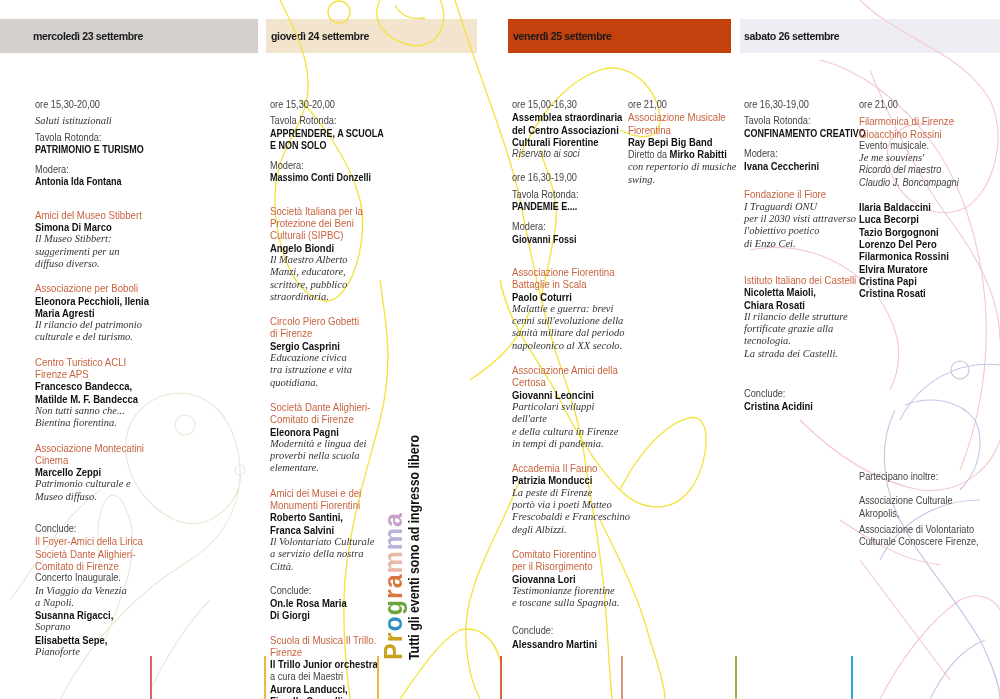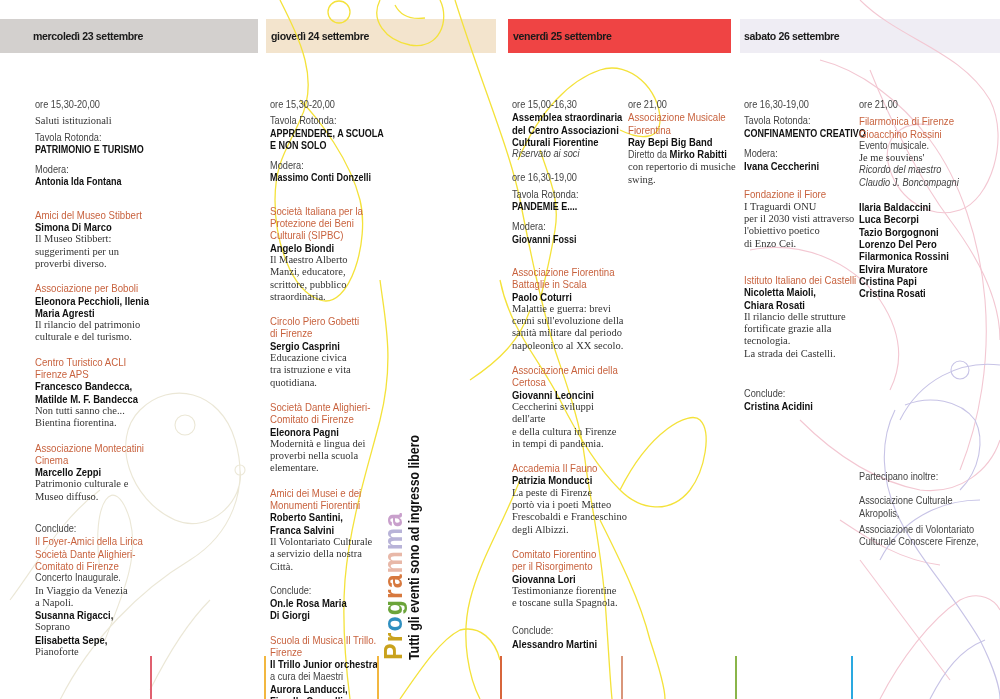--- a/index.html
+++ b/index.html
@@ -2,32 +2,32 @@
 <html><head>
 <meta charset="utf-8">
 <style>
   html, body { margin:0; padding:0; }
   body { width:1000px; height:699px; position:relative; overflow:hidden; background:#ffffff;
          font-family:"Liberation Sans", sans-serif; color:#1a1a1a; }
   .deco { position:absolute; left:0; top:0; width:1000px; height:699px; pointer-events:none; z-index:1; }
   .header { position:absolute; top:19px; height:34px; z-index:0; }
   .header span { position:absolute; left:33px; top:11px; font-size:11.5px; font-weight:bold; letter-spacing:-0.4px; color:#1a1a1a; transform:scaleX(0.92); transform-origin:left; display:inline-block; white-space:nowrap; }
   .h1 { left:0; width:258px; background:#d3d0ce; }
-  .h2 { left:266px; width:230px; background:#f3e4cd; }
-  .h3 { left:508px; width:223px; background:#ef4444; }
+  .h2 { left:266px; width:211px; background:#f3e4cd; }
+  .h3 { left:508px; width:223px; background:#c2410c; }
   .h4 { left:740px; width:304px; background:#efedf4; }
   .h1 span { left:33px; } .h2 span { left:5px; } .h3 span { left:5px; } .h4 span { left:4px; }
 
   .col { position:absolute; z-index:2; font-size:10px; line-height:12.3px;margin-top:36px; }
   .col div, .col span { display:block; }
   .t { color:#444; font-weight:normal; transform:scaleX(0.92); transform-origin:left; white-space:nowrap; }
   .b { font-weight:bold; color:#111; transform:scaleX(0.9); transform-origin:left; white-space:nowrap; }
   .bl { font-weight:bold; color:#111; transform:scaleX(0.9); transform-origin:left; white-space:nowrap; font-size:10.5px; }
   .o { color:#c8623e; transform:scaleX(0.92); transform-origin:left; white-space:nowrap; font-size:10.5px; }
-  .i { font-family:"Liberation Serif", serif; color:#333; white-space:nowrap; font-size:10.5px; }
+  .i { font-family:"Liberation Serif", serif; font-style:italic; color:#333; white-space:nowrap; font-size:10.5px; }
   .it { font-style:italic; color:#444; white-space:nowrap; transform:scaleX(0.92); transform-origin:left; }
   .gap4 { height:4px; } .gap8 { height:8px; } .gap12 { height:12px; } .gap16 { height:16px; } .gap20{height:20px;}
 
   .vbar { position:absolute; top:656px; width:2px; height:43px; z-index:2; }
 
   .prog { position:absolute; left:380px; top:505px; width:60px; height:160px; z-index:3; }
   .prog-inner { position:absolute; left:0; top:0; transform-origin:0 0; transform:translate(0,155px) rotate(-90deg); white-space:nowrap; }
   .prog-title { font-size:25px; font-weight:bold; letter-spacing:1px; line-height:26px; display:block; }
   .prog-title span { display:inline; }
   .prog-sub { font-size:14px; font-weight:bold; color:#111; line-height:16px; display:block; transform:scaleX(0.88); transform-origin:left; }
@@ -107,21 +107,21 @@
   <div class="gap8"></div>
   <span class="t">Modera:</span>
   <span class="b">Antonia Ida Fontana</span>
   <div class="gap20"></div>
 
   <div>
     <span class="o">Amici del Museo Stibbert</span>
     <span class="bl">Simona Di Marco</span>
     <span class="i">Il Museo Stibbert:</span>
     <span class="i">suggerimenti per un</span>
-    <span class="i">proverbi diverso.</span>
+    <span class="i">diffuso diverso.</span>
   </div>
   <div class="gap12"></div>
   <div>
     <span class="o">Associazione per Boboli</span>
     <span class="bl">Eleonora Pecchioli, Ilenia</span>
     <span class="bl">Maria Agresti</span>
     <span class="i">Il rilancio del patrimonio</span>
     <span class="i">culturale e del turismo.</span>
   </div>
   <div class="gap12"></div>
@@ -241,21 +241,21 @@
     <span class="i">Malattie e guerra: brevi</span>
     <span class="i">cenni sull'evoluzione della</span>
     <span class="i">sanità militare dal periodo</span>
     <span class="i">napoleonico al XX secolo.</span>
   </div>
   <div class="gap12"></div>
   <div>
     <span class="o">Associazione Amici della</span>
     <span class="o">Certosa</span>
     <span class="bl">Giovanni Leoncini</span>
-    <span class="i">Ceccherini sviluppi</span>
+    <span class="i">Particolari sviluppi</span>
     <span class="i">dell'arte</span>
     <span class="i">e della cultura in Firenze</span>
     <span class="i">in tempi di pandemia.</span>
   </div>
   <div class="gap12"></div>
   <div>
     <span class="o">Accademia Il Fauno</span>
     <span class="bl">Patrizia Monducci</span>
     <span class="i">La peste di Firenze</span>
     <span class="i">portò via i poeti Matteo</span>

